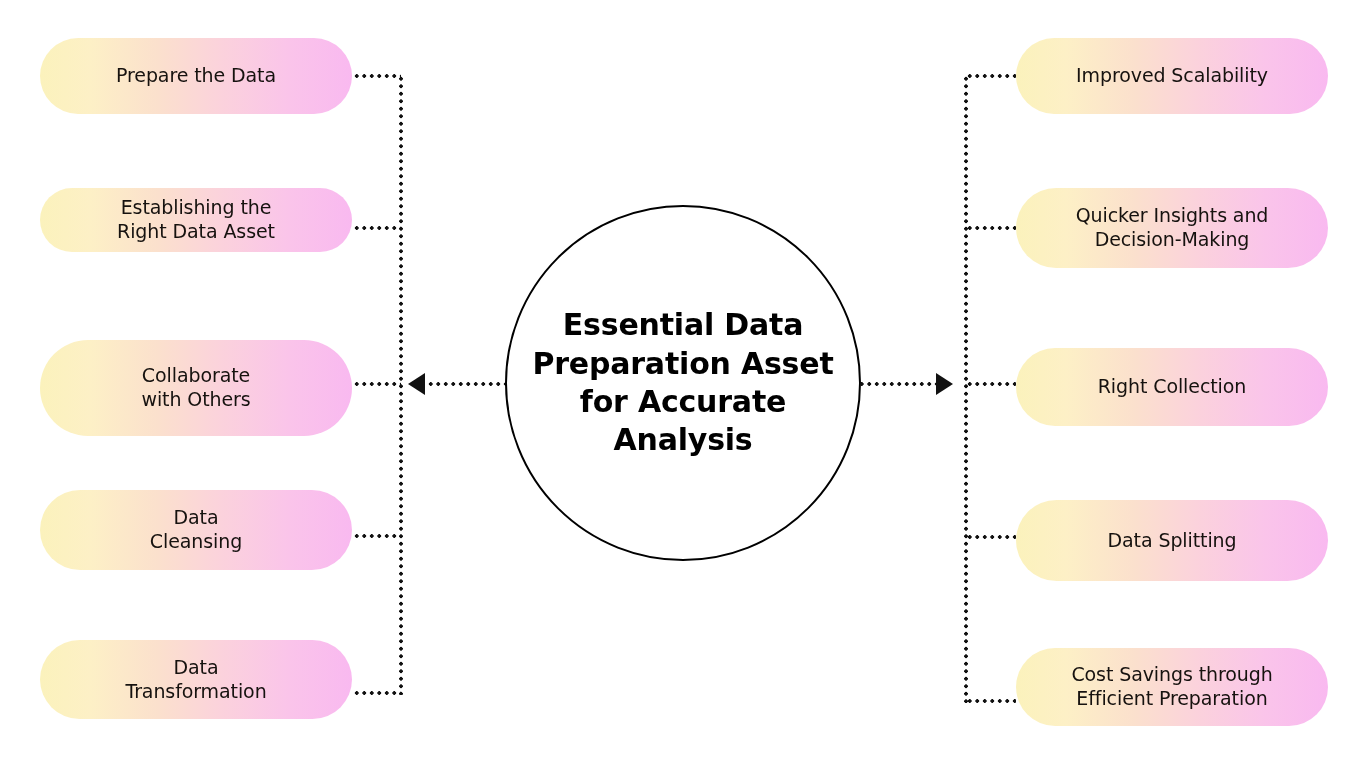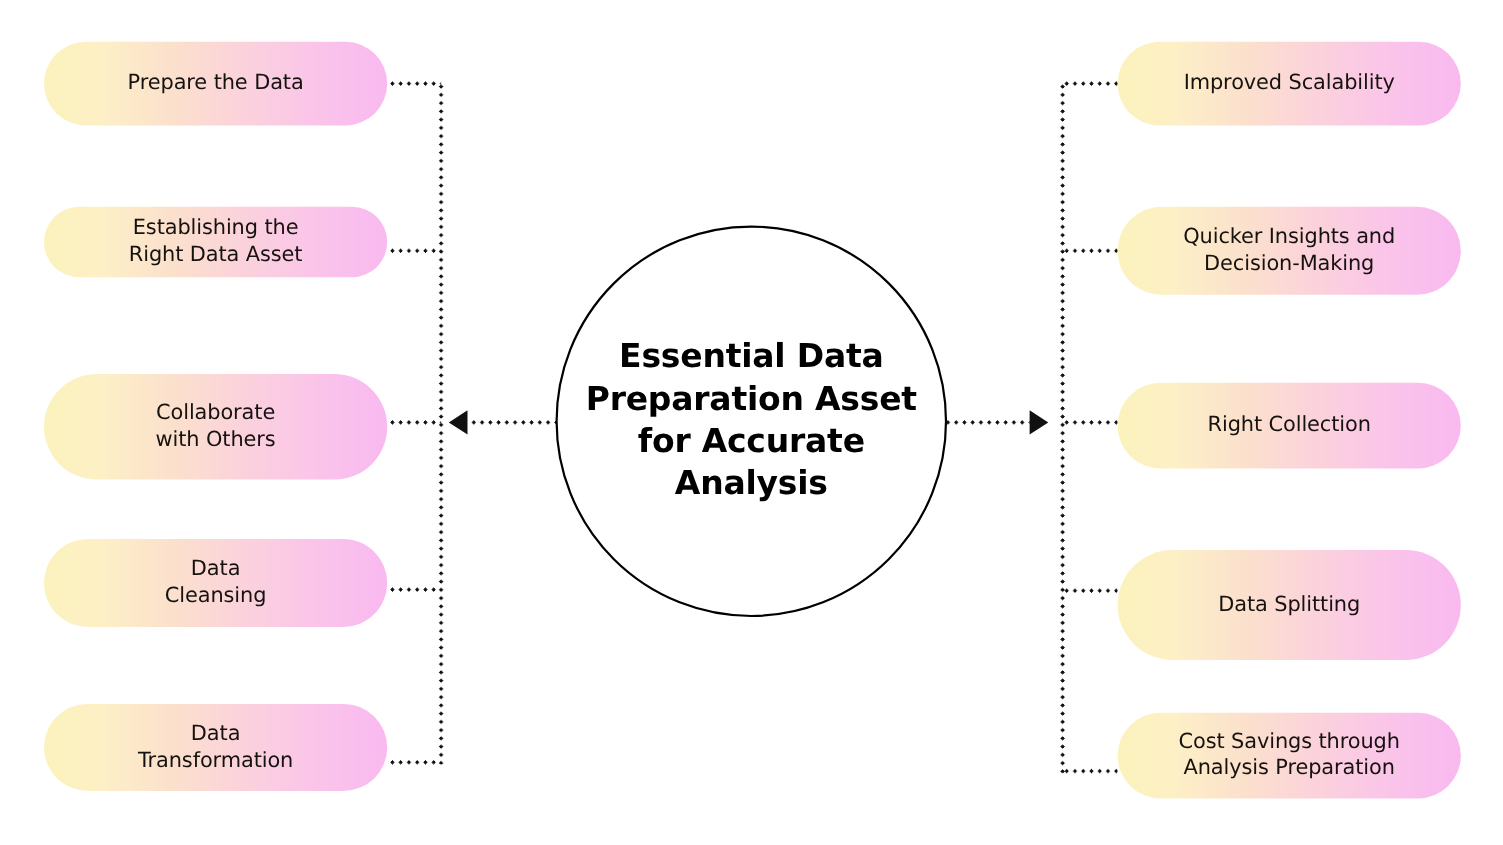--- a/index.html
+++ b/index.html
@@ -171,24 +171,24 @@
     <span class="pill-label">Quicker Insights and
 Decision-Making</span>
   </div>
   <div class="dot-h" style="left:966px; top:226px; width:50px;"></div>
 
   <div class="pill right" style="top:348px; height:78px;">
     <span class="pill-label">Right Collection</span>
   </div>
   <div class="dot-h" style="left:966px; top:382px; width:50px;"></div>
 
-  <div class="pill right" style="top:500px; height:100px;">
+  <div class="pill right" style="top:500px; height:81px;">
     <span class="pill-label">Data Splitting</span>
   </div>
   <div class="dot-h" style="left:966px; top:535px; width:50px;"></div>
 
   <div class="pill right" style="top:648px; height:78px;">
     <span class="pill-label">Cost Savings through
-Analysis Preparation</span>
+Efficient Preparation</span>
   </div>
   <div class="dot-h" style="left:966px; top:699px; width:50px;"></div>
 
 </div>
 
 </body></html>

